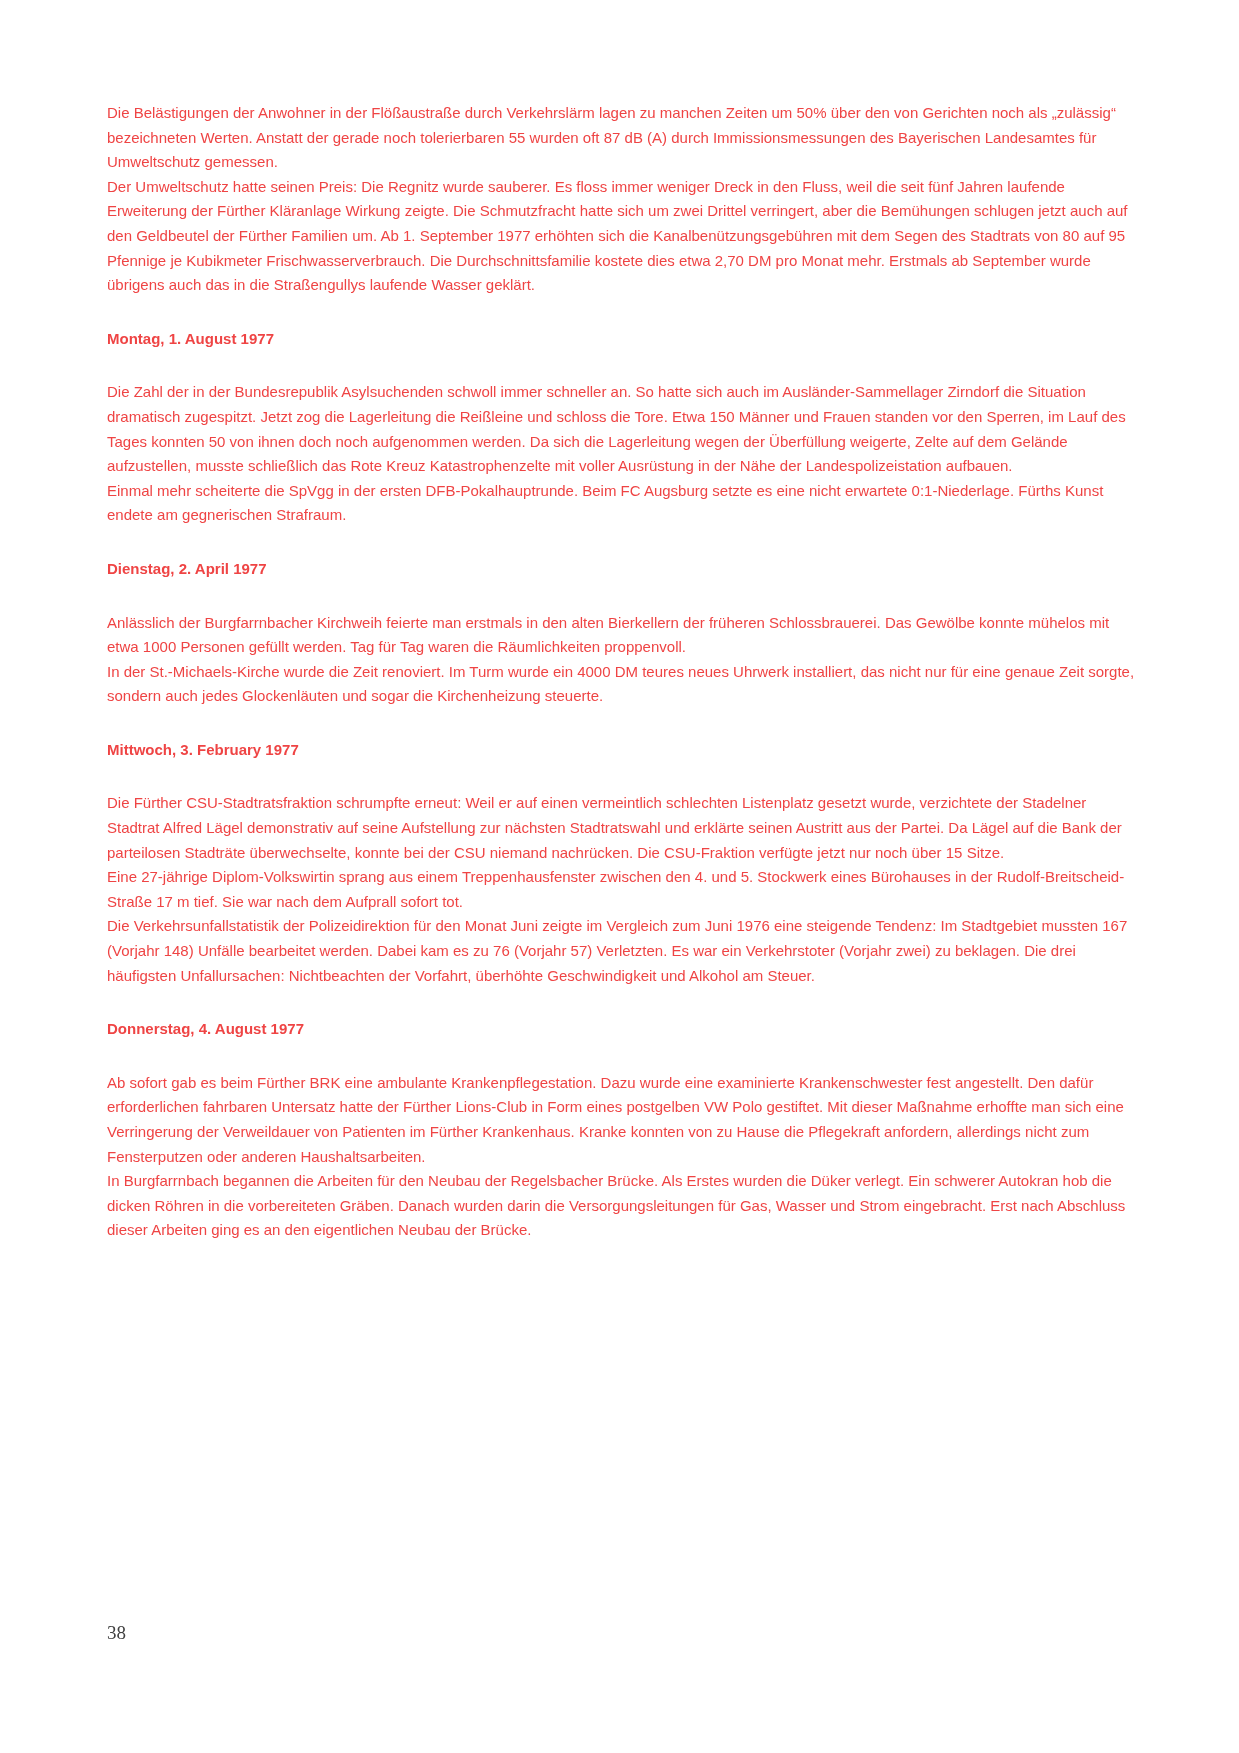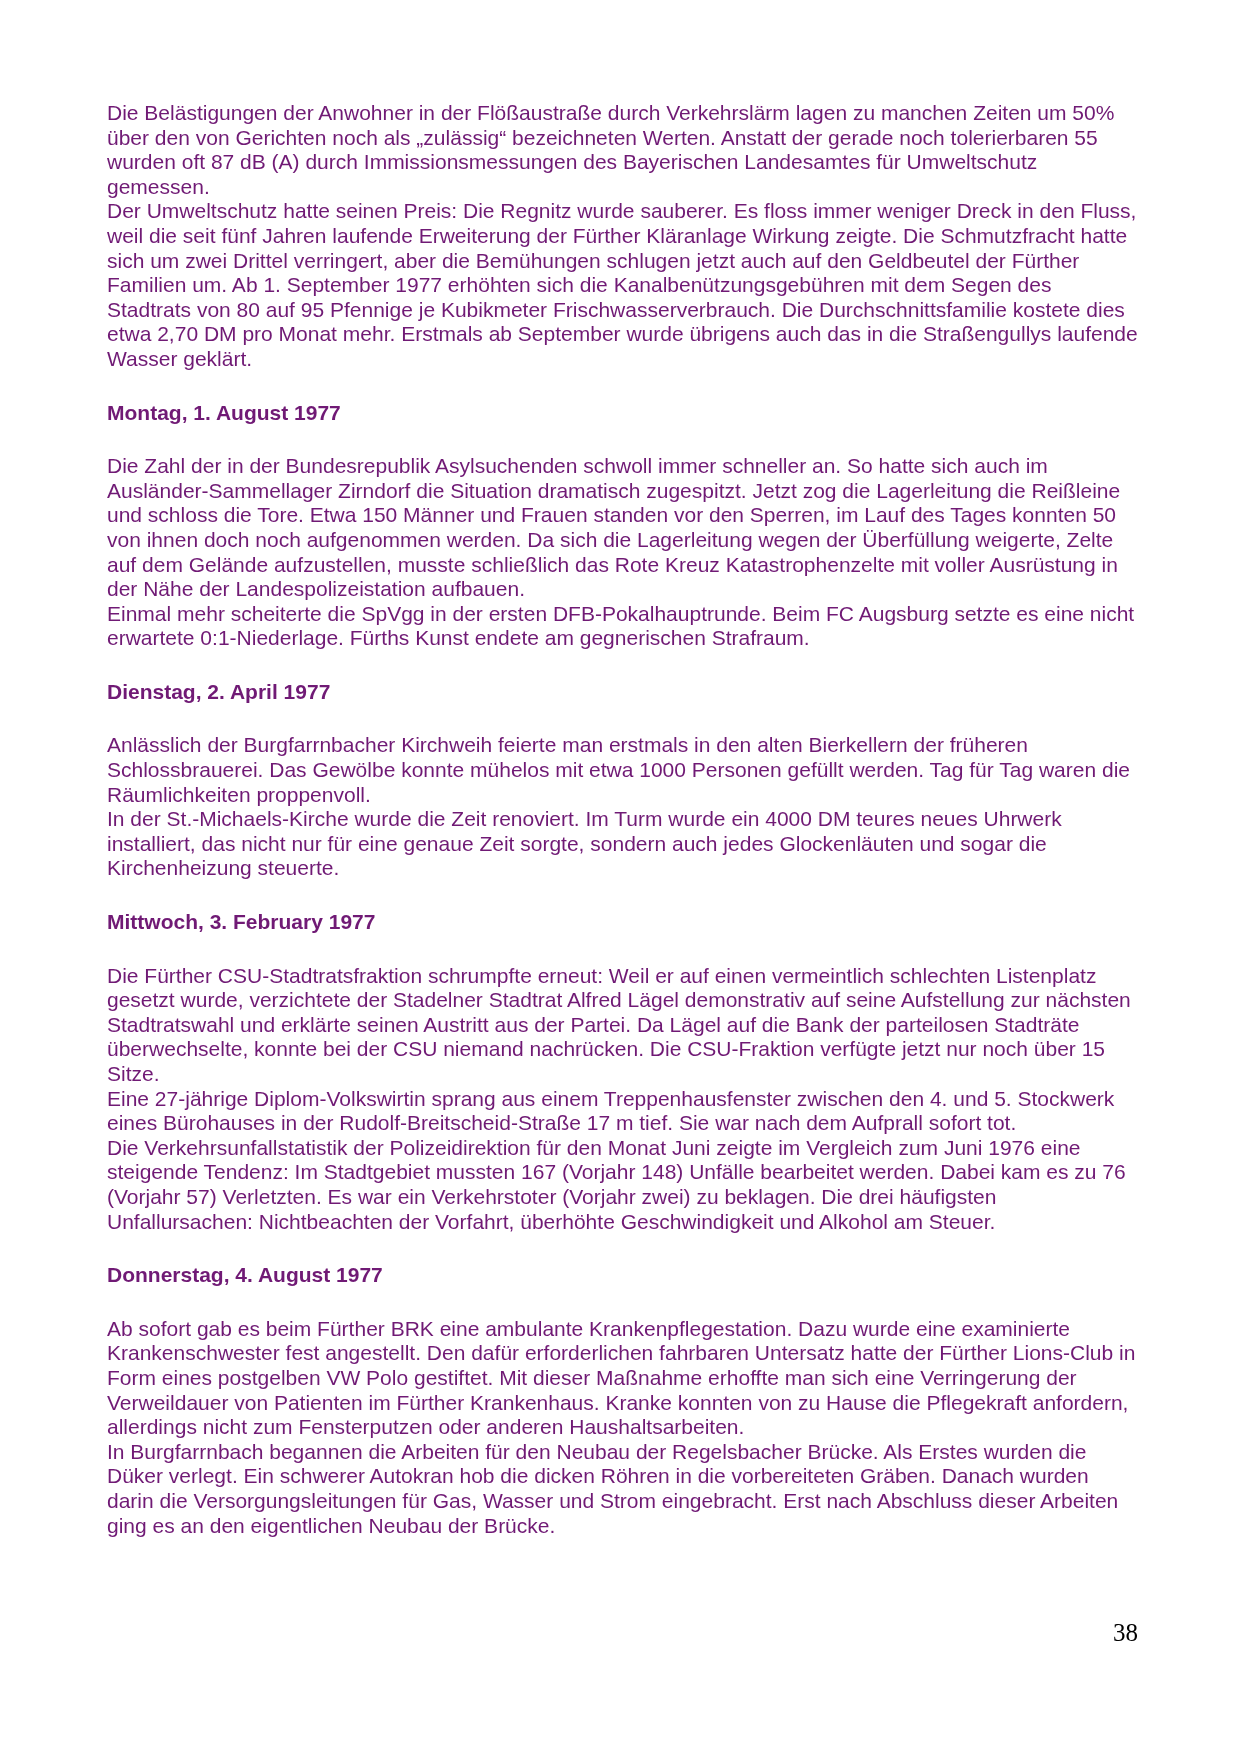--- a/index.html
+++ b/index.html
@@ -17,45 +17,45 @@
     position: absolute;
     inset: 0;
     background: #ffffff;
   }
   .doc-body {
     position: absolute;
     left: 107px;
     top: 101px;
     width: 1031px;
     font-family: "Liberation Sans", sans-serif;
-    font-size: 21px;
+    font-size: 15px;
     line-height: 24.6px;
-    color: #701a75;
+    color: #ef4444;
     text-align: left;
   }
   .doc-heading {
     font-weight: 700;
     margin: 29px 0;
   }
   .doc-block {
     margin: 0;
   }
   .doc-para {
     margin: 0;
   }
   .page-number {
     position: absolute;
     top: 1618px;
     left: 107px;
     width: 1031px;
-    text-align: right;
+    text-align: left;
     font-family: "Liberation Serif", serif;
-    font-size: 25px;
+    font-size: 19px;
     line-height: 30px;
-    color: #000000;
+    color: #404040;
   }
 </style>
 </head>
 <body>
 
 <div class="doc-page">
   <div class="doc-body">
       <div class="doc-block">
         <div class="doc-para">Die Belästigungen der Anwohner in der Flößaustraße durch Verkehrslärm lagen zu manchen Zeiten um 50% über den von Gerichten noch als „zulässig“ bezeichneten Werten. Anstatt der gerade noch tolerierbaren 55 wurden oft 87 dB (A) durch Immissionsmessungen des Bayerischen Landesamtes für Umweltschutz gemessen.</div>
         <div class="doc-para">Der Umweltschutz hatte seinen Preis: Die Regnitz wurde sauberer. Es floss immer weniger Dreck in den Fluss, weil die seit fünf Jahren laufende Erweiterung der Fürther Kläranlage Wirkung zeigte. Die Schmutzfracht hatte sich um zwei Drittel verringert, aber die Bemühungen schlugen jetzt auch auf den Geldbeutel der Fürther Familien um. Ab 1. September 1977 erhöhten sich die Kanalbenützungsgebühren mit dem Segen des Stadtrats von 80 auf 95 Pfennige je Kubikmeter Frischwasserverbrauch. Die Durchschnittsfamilie kostete dies etwa 2,70 DM pro Monat mehr. Erstmals ab September wurde übrigens auch das in die Straßengullys laufende Wasser geklärt.</div>

